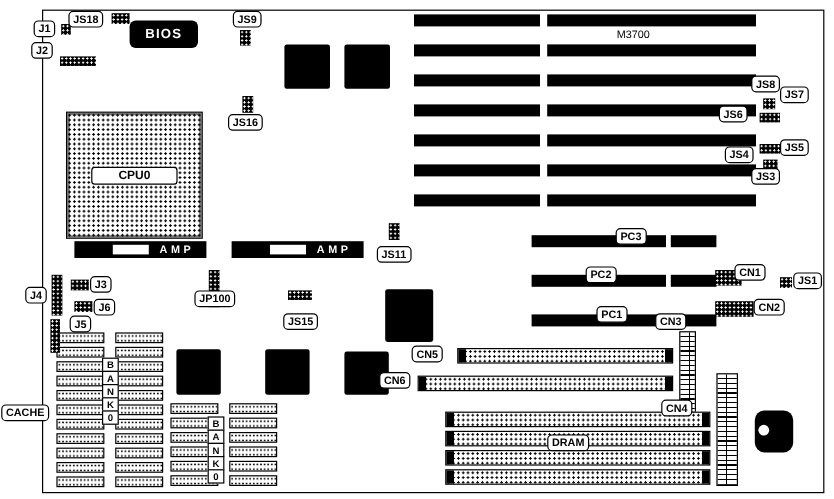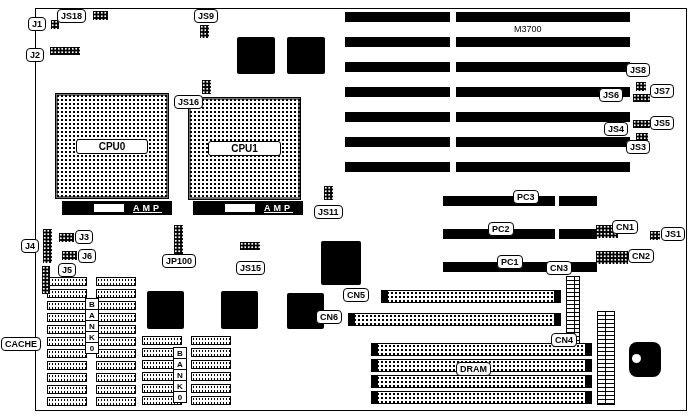--- a/index.html
+++ b/index.html
@@ -28,21 +28,21 @@
             linear-gradient(to right, #000 0 6px, transparent 6px),
             linear-gradient(to left, #000 0 6px, transparent 6px),
             radial-gradient(circle,#000 0.8px, transparent 1.05px);
           background-size:100% 100%, 100% 100%, 4px 4px; z-index:2; }
   .vconn { position:absolute; border:1px solid #000; background-color:#fff;
            background-image:
              linear-gradient(to right, transparent 0 7px, #000 7px 8px, transparent 8px),
              repeating-linear-gradient(to bottom, transparent 0 3px, #000 3px 4px); z-index:2; }
   .ampbar { position:absolute; background:#000; display:flex; align-items:center; z-index:2; }
   .ampwin { width:30px; height:8px; background:#fff; margin-left:32px; }
-  .amptxt { color:#fff; font:bold 9px "Liberation Sans", sans-serif; letter-spacing:3px; margin-left:9px;text-decoration:underline; }
+  .amptxt { color:#fff; font:bold 9px "Liberation Sans", sans-serif; letter-spacing:3px; margin-left:9px; }
   .bios { position:absolute; background:#000; border-radius:5px; display:flex; align-items:center;
           justify-content:center; color:#fff; font:bold 11px "Liberation Sans", sans-serif;
           letter-spacing:1px; z-index:2; }
   .rtc { position:absolute; background:#000; border-radius:3px; color:#fff;
          font:bold 9px "Liberation Sans", sans-serif; text-align:center; padding-top:4px;
          line-height:10px; letter-spacing:0.5px; z-index:2; }
   .bank { position:absolute; }
   .bankrow { display:flex; gap:9px; margin-bottom:3px; }
   .scell { flex:1; height:9px; border:1px solid #000; background-color:#fff;
            background-image: radial-gradient(circle,#000 0.7px, transparent 0.95px);
@@ -78,33 +78,33 @@
 
   <div class="m3700" style="left:514px;top:24px">M3700</div>
 
   <div class="bar" style="left:443px;top:196px;width:112px"></div>
   <div class="bar" style="left:559px;top:196px;width:38px"></div>
   <div class="bar" style="left:443px;top:229px;width:112px"></div>
   <div class="bar" style="left:559px;top:229px;width:38px"></div>
   <div class="bar" style="left:443px;top:262px;width:112px"></div>
   <div class="bar" style="left:559px;top:262px;width:38px"></div>
 
+  <div class="bios" style="left:108px;top:17px;width:57px;height:23px">
+    <span>BIOS</span>
+  </div>
 
   <div class="chip" style="left:237px;top:37px;width:38px;height:37px"></div>
   <div class="chip" style="left:287px;top:37px;width:38px;height:37px"></div>
   <div class="chip" style="left:321px;top:241px;width:40px;height:44px"></div>
   <div class="chip" style="left:147px;top:291px;width:37px;height:38px"></div>
   <div class="chip" style="left:221px;top:291px;width:37px;height:38px"></div>
   <div class="chip" style="left:287px;top:293px;width:37px;height:36px"></div>
 
   <div class="socket" style="left:55px;top:93px;width:114px;height:106px">
     <span class="cpu-label">CPU0</span>
-  </div>
-  <div class="socket" style="left:188px;top:97px;width:113px;height:103px">
-    <span class="cpu-label">CPU1</span>
   </div>
   <div class="ampbar" style="left:62px;top:201px;width:110px;height:14px">
     <i class="ampwin"></i>
     <span class="amptxt">AMP</span>
   </div>
   <div class="ampbar" style="left:193px;top:201px;width:110px;height:14px">
     <i class="ampwin"></i>
     <span class="amptxt">AMP</span>
   </div>
 
@@ -226,32 +226,32 @@
     <span class="bletter">B</span>
     <span class="bletter">A</span>
     <span class="bletter">N</span>
     <span class="bletter">K</span>
     <span class="bletter">0</span>
   </div>
 
   <span class="callout" style="left:28px;top:17px">J1</span>
   <span class="callout" style="left:57px;top:9px">JS18</span>
   <span class="callout" style="left:194px;top:9px">JS9</span>
-  <span class="callout" style="left:26px;top:48px">J2</span>
-  <span class="callout" style="left:174px;top:95px">JS16</span>
+  <span class="callout" style="left:26px;top:35px">J2</span>
+  <span class="callout" style="left:190px;top:95px">JS16</span>
   <span class="callout" style="left:314px;top:205px">JS11</span>
-  <span class="callout" style="left:162px;top:254px">JP100</span>
+  <span class="callout" style="left:162px;top:242px">JP100</span>
   <span class="callout" style="left:236px;top:261px">JS15</span>
   <span class="callout" style="left:75px;top:230px">J3</span>
   <span class="callout" style="left:21px;top:239px">J4</span>
   <span class="callout" style="left:78px;top:249px">J6</span>
   <span class="callout" style="left:58px;top:263px">J5</span>
   <span class="callout" style="left:1px;top:337px">CACHE</span>
   <span class="callout" style="left:626px;top:63px">JS8</span>
-  <span class="callout" style="left:650px;top:84px">JS7</span>
+  <span class="callout" style="left:650px;top:72px">JS7</span>
   <span class="callout" style="left:599px;top:88px">JS6</span>
   <span class="callout" style="left:650px;top:116px">JS5</span>
   <span class="callout" style="left:604px;top:122px">JS4</span>
   <span class="callout" style="left:626px;top:140px">JS3</span>
   <span class="callout" style="left:612px;top:220px">CN1</span>
   <span class="callout" style="left:661px;top:227px">JS1</span>
   <span class="callout" style="left:628px;top:249px">CN2</span>
   <span class="callout" style="left:546px;top:261px">CN3</span>
   <span class="callout" style="left:551px;top:333px">CN4</span>
   <span class="callout" style="left:343px;top:288px">CN5</span>

